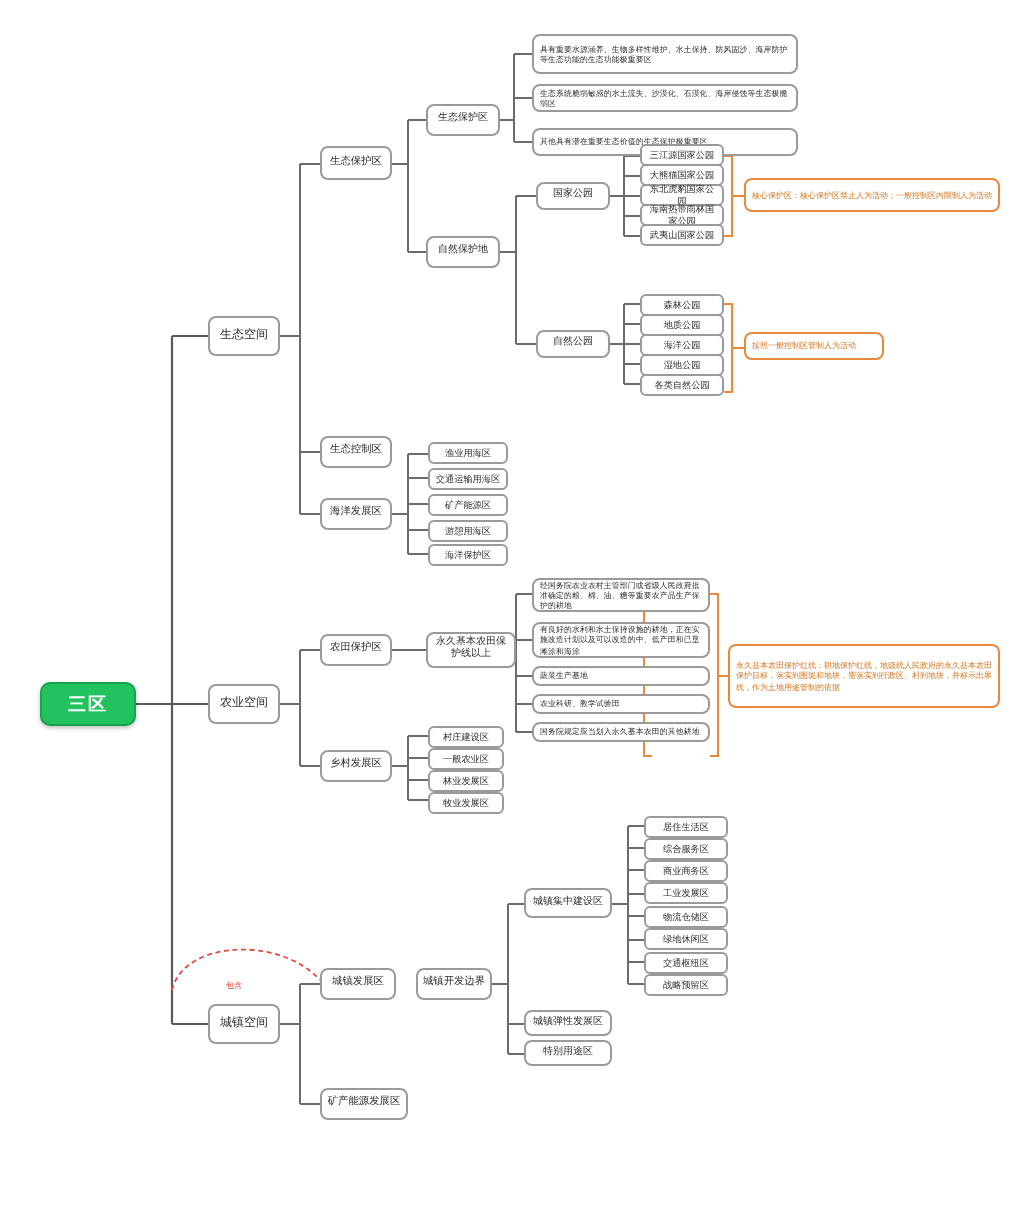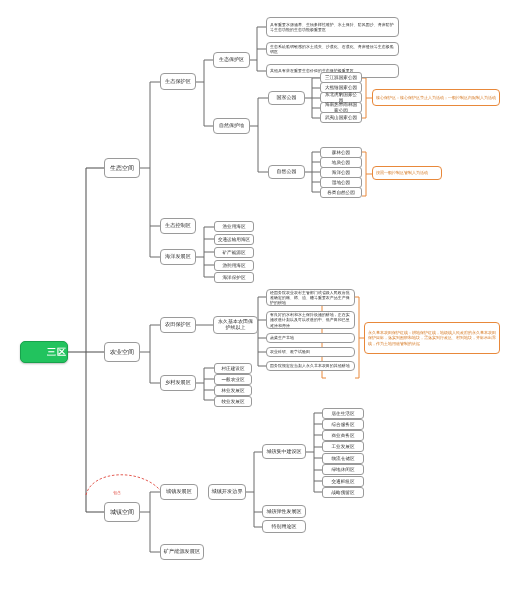--- a/index.html
+++ b/index.html
@@ -28,21 +28,20 @@
   }
   .root{
     background:#22c35e;
     border:1px solid #18a24c;
     border-radius:5px;
     color:#ffffff;
     font-size:9px;
     font-weight:bold;
     letter-spacing:1px;
     box-shadow:0 1px 2px rgba(0,0,0,.25);
-    justify-content:flex-end;
   }
   .lvl2{
     border-radius:4px;
     font-size:6px;
     padding:2px 3px;
   }
   .lvl3{
     border-radius:4px;
     font-size:5.2px;
     padding:1px 2px;

